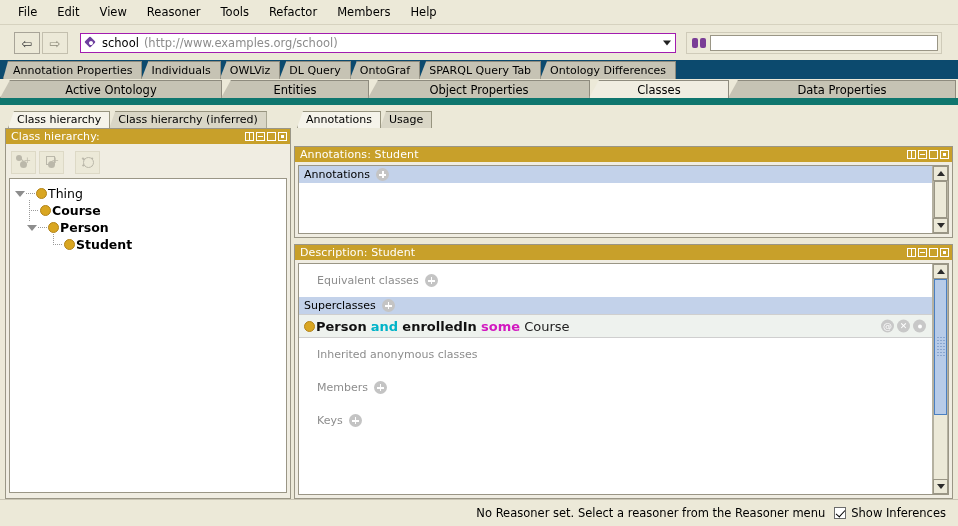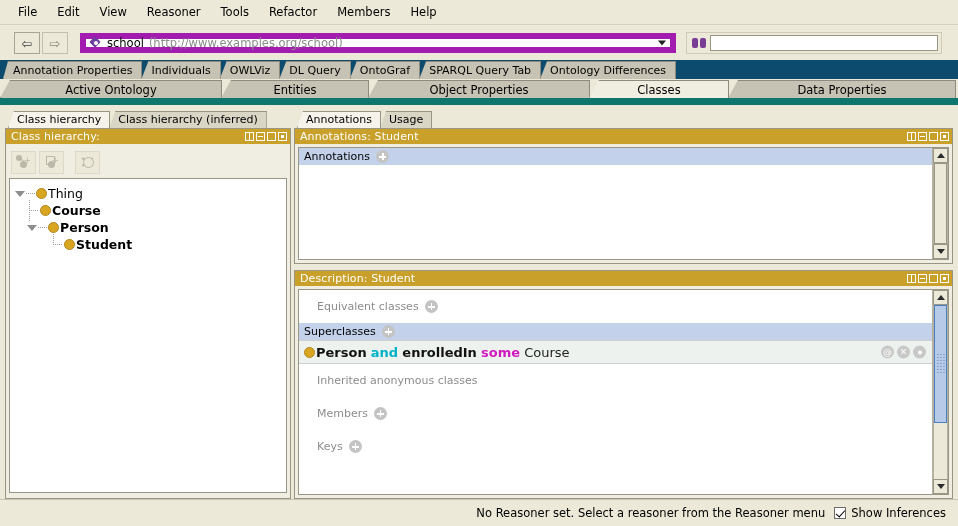--- a/index.html
+++ b/index.html
@@ -65,21 +65,21 @@
     color: #3a3a3a;
     margin-right: 2px;
   }
   .navbtn.second { border-color: #c3bfae; color: #8a8778; }
   .uribar {
     flex: 0 0 auto;
     width: 596px;
     height: 20px;
     margin-left: 10px;
     background: #fff;
-    border: 6px solid #a21caf;
+    border: 1px solid #a21caf;
     display: flex;
     align-items: center;
     padding: 0 2px 0 5px;
     box-sizing: border-box;
     position: relative;
   }
   .onto-icon {
     width: 11px; height: 11px;
     margin-right: 5px;
     position: relative;
@@ -412,21 +412,21 @@
     background: #d9a621;
     border: 1px solid #b3841a;
     box-sizing: border-box;
     flex: 0 0 auto;
     margin-right: 1px;
   }
   .tlabel { font-size: 12.5px; color: #000; }
   .tlabel.b { font-weight: bold; }
 
   
-  .anno-panel { flex: 0 0 auto; height: 136px; }
+  .anno-panel { flex: 0 0 auto; height: 92px; margin-top: 18px; }
   .anno-area {
     flex: 1 1 auto;
     display: flex;
     min-height: 0;
     border: 1px solid #9a9686;
     background: #fff;
     margin: 1px;
   }
   .anno-inner { flex: 1 1 auto; display: flex; flex-direction: column; min-width: 0; }
   .secthead {

